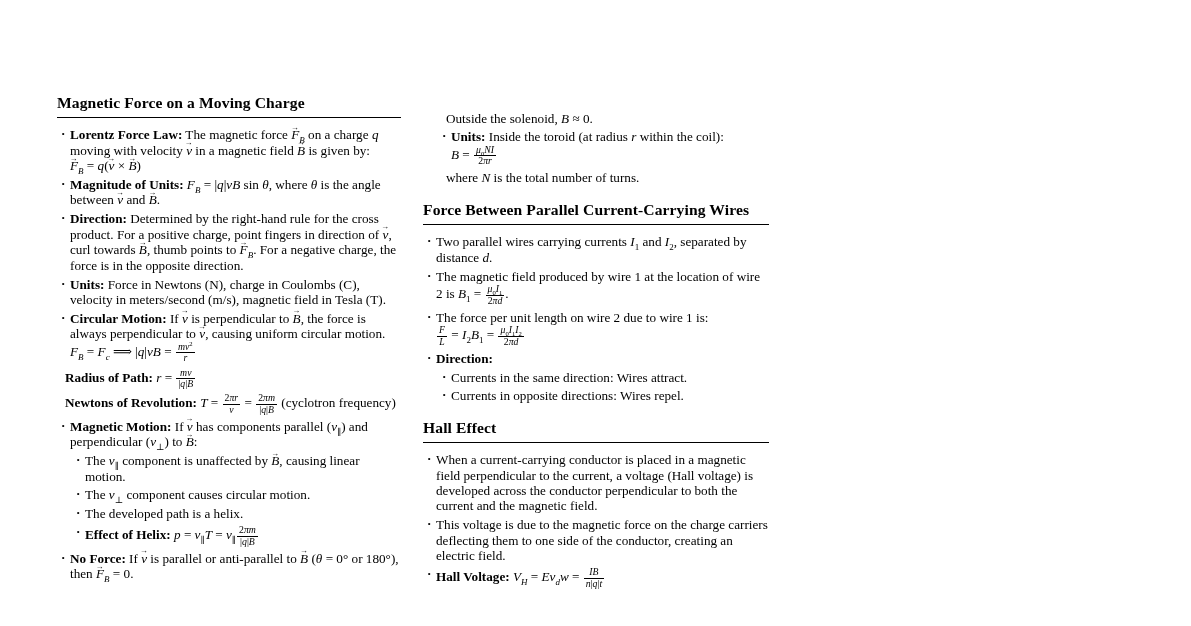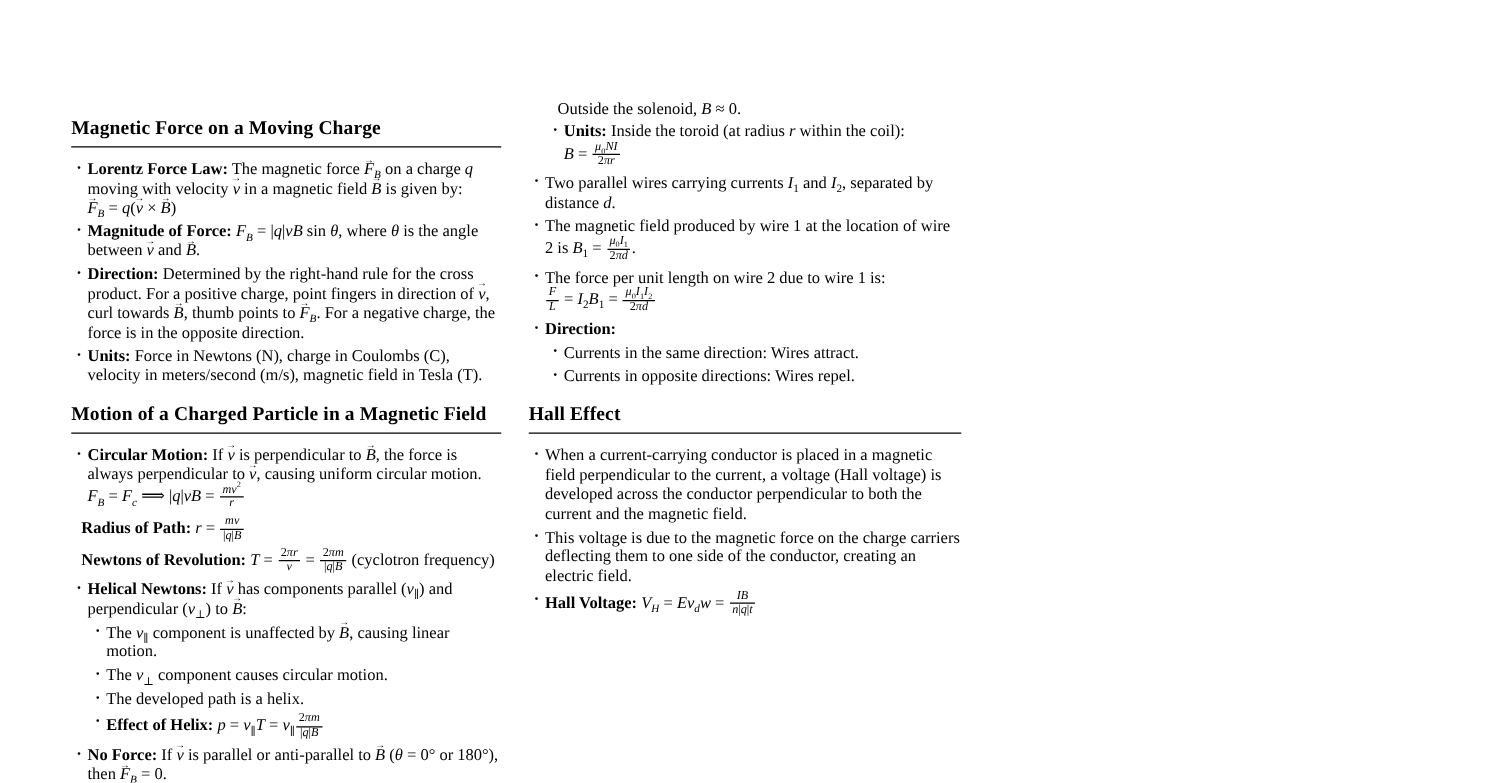--- a/index.html
+++ b/index.html
@@ -5,21 +5,21 @@
   html,body{margin:0;padding:0;}
   body{
     width:1191px;height:626px;overflow:hidden;
     background:#ffffff;color:#000000;
     font-family:"Liberation Serif","DejaVu Serif",serif;
     font-size:13.2px;line-height:1.17;
   }
   .page{position:relative;width:1191px;height:626px;background:#ffffff;}
   .col{position:absolute;top:0;}
   .col.left{left:57px;width:344px;padding-top:90px;}
-  .col.right{left:423px;width:346px;padding-top:75px;}
+  .col.right{left:423px;width:346px;padding-top:75px;margin-top:32px;}
 
   h2.sec-heading{
     font-size:15.6px;font-weight:bold;letter-spacing:0.1px;
     margin:15px 0 9px 0;padding-bottom:5px;
     border-bottom:1.5px solid #000;
   }
   .col .sec-heading:first-child{margin-top:4px;}
 
   .li{position:relative;margin:3.5px 0;}
   .li.lvl1{padding-left:13px;}
@@ -52,40 +52,39 @@
 
 <div class="page">
   <div class="col left">
       <h2 class="sec-heading">Magnetic Force on a Moving Charge</h2>
       <div class="li lvl1">
         <span class="bullet">·</span>
         <div class="content"><b>Lorentz Force Law:</b> The magnetic force <i><span class="vec">F</span><sub>B</sub></i> on a charge <i>q</i> moving with velocity <i><span class="vec">v</span></i> in a magnetic field <i><span class="vec">B</span></i> is given by:<br><i><span class="vec">F</span><sub>B</sub></i> = <i>q</i>(<i><span class="vec">v</span></i> × <i><span class="vec">B</span></i>)</div>
       </div>
       <div class="li lvl1">
         <span class="bullet">·</span>
-        <div class="content"><b>Magnitude of Force:</b> <i>F<sub>B</sub></i> = |<i>q</i>|<i>vB</i> sin <i>θ</i>, where <i>θ</i> is the angle between <i><span class="vec">v</span></i> and <i><span class="vec">B</span></i>.</div>
+        <div class="content"><b>Magnitude of Units:</b> <i>F<sub>B</sub></i> = |<i>q</i>|<i>vB</i> sin <i>θ</i>, where <i>θ</i> is the angle between <i><span class="vec">v</span></i> and <i><span class="vec">B</span></i>.</div>
       </div>
       <div class="li lvl1">
         <span class="bullet">·</span>
         <div class="content"><b>Direction:</b> Determined by the right-hand rule for the cross product. For a positive charge, point fingers in direction of <i><span class="vec">v</span></i>, curl towards <i><span class="vec">B</span></i>, thumb points to <i><span class="vec">F</span><sub>B</sub></i>. For a negative charge, the force is in the opposite direction.</div>
       </div>
       <div class="li lvl1">
         <span class="bullet">·</span>
         <div class="content"><b>Units:</b> Force in Newtons (N), charge in Coulombs (C), velocity in meters/second (m/s), magnetic field in Tesla (T).</div>
       </div>
-      <h2 class="sec-heading">Motion of a Charged Particle in a Magnetic Field</h2>
       <div class="li lvl1">
         <span class="bullet">·</span>
         <div class="content"><b>Circular Motion:</b> If <i><span class="vec">v</span></i> is perpendicular to <i><span class="vec">B</span></i>, the force is always perpendicular to <i><span class="vec">v</span></i>, causing uniform circular motion.<br><i>F<sub>B</sub></i> = <i>F<sub>c</sub></i> ⟹ |<i>q</i>|<i>vB</i> = <span class="frac"><span class="fn"><i>mv</i><sup>2</sup></span><span class="fd"><i>r</i></span></span></div>
       </div>
       <div class="para ind1"><b>Radius of Path:</b> <i>r</i> = <span class="frac"><span class="fn"><i>mv</i></span><span class="fd">|<i>q</i>|<i>B</i></span></span></div>
       <div class="para ind1"><b>Newtons of Revolution:</b> <i>T</i> = <span class="frac"><span class="fn">2<i>πr</i></span><span class="fd"><i>v</i></span></span> = <span class="frac"><span class="fn">2<i>πm</i></span><span class="fd">|<i>q</i>|<i>B</i></span></span> (cyclotron frequency)</div>
       <div class="li lvl1">
         <span class="bullet">·</span>
-        <div class="content"><b>Helical Newtons:</b> If <i><span class="vec">v</span></i> has components parallel (<i>v</i><sub>∥</sub>) and perpendicular (<i>v</i><sub>⊥</sub>) to <i><span class="vec">B</span></i>:</div>
+        <div class="content"><b>Magnetic Motion:</b> If <i><span class="vec">v</span></i> has components parallel (<i>v</i><sub>∥</sub>) and perpendicular (<i>v</i><sub>⊥</sub>) to <i><span class="vec">B</span></i>:</div>
       </div>
       <div class="li lvl2">
         <span class="bullet">·</span>
         <div class="content">The <i>v</i><sub>∥</sub> component is unaffected by <i><span class="vec">B</span></i>, causing linear motion.</div>
       </div>
       <div class="li lvl2">
         <span class="bullet">·</span>
         <div class="content">The <i>v</i><sub>⊥</sub> component causes circular motion.</div>
       </div>
       <div class="li lvl2">
@@ -100,20 +99,22 @@
         <span class="bullet">·</span>
         <div class="content"><b>No Force:</b> If <i><span class="vec">v</span></i> is parallel or anti-parallel to <i><span class="vec">B</span></i> (<i>θ</i> = 0° or 180°), then <i><span class="vec">F</span><sub>B</sub></i> = 0.</div>
       </div>
     </div>
   <div class="col right">
       <div class="para ind2">Outside the solenoid, <i>B</i> ≈ 0.</div>
       <div class="li lvl2">
         <span class="bullet">·</span>
         <div class="content"><b>Units:</b> Inside the toroid (at radius <i>r</i> within the coil):<br><i>B</i> = <span class="frac"><span class="fn"><i>μ</i><sub>0</sub><i>NI</i></span><span class="fd">2<i>πr</i></span></span></div>
       </div>
+      <div class="para ind2">where <i>N</i> is the total number of turns.</div>
+      <h2 class="sec-heading">Force Between Parallel Current-Carrying Wires</h2>
       <div class="li lvl1">
         <span class="bullet">·</span>
         <div class="content">Two parallel wires carrying currents <i>I</i><sub>1</sub> and <i>I</i><sub>2</sub>, separated by distance <i>d</i>.</div>
       </div>
       <div class="li lvl1">
         <span class="bullet">·</span>
         <div class="content">The magnetic field produced by wire 1 at the location of wire 2 is <i>B</i><sub>1</sub> = <span class="frac"><span class="fn"><i>μ</i><sub>0</sub><i>I</i><sub>1</sub></span><span class="fd">2<i>πd</i></span></span>.</div>
       </div>
       <div class="li lvl1">
         <span class="bullet">·</span>

